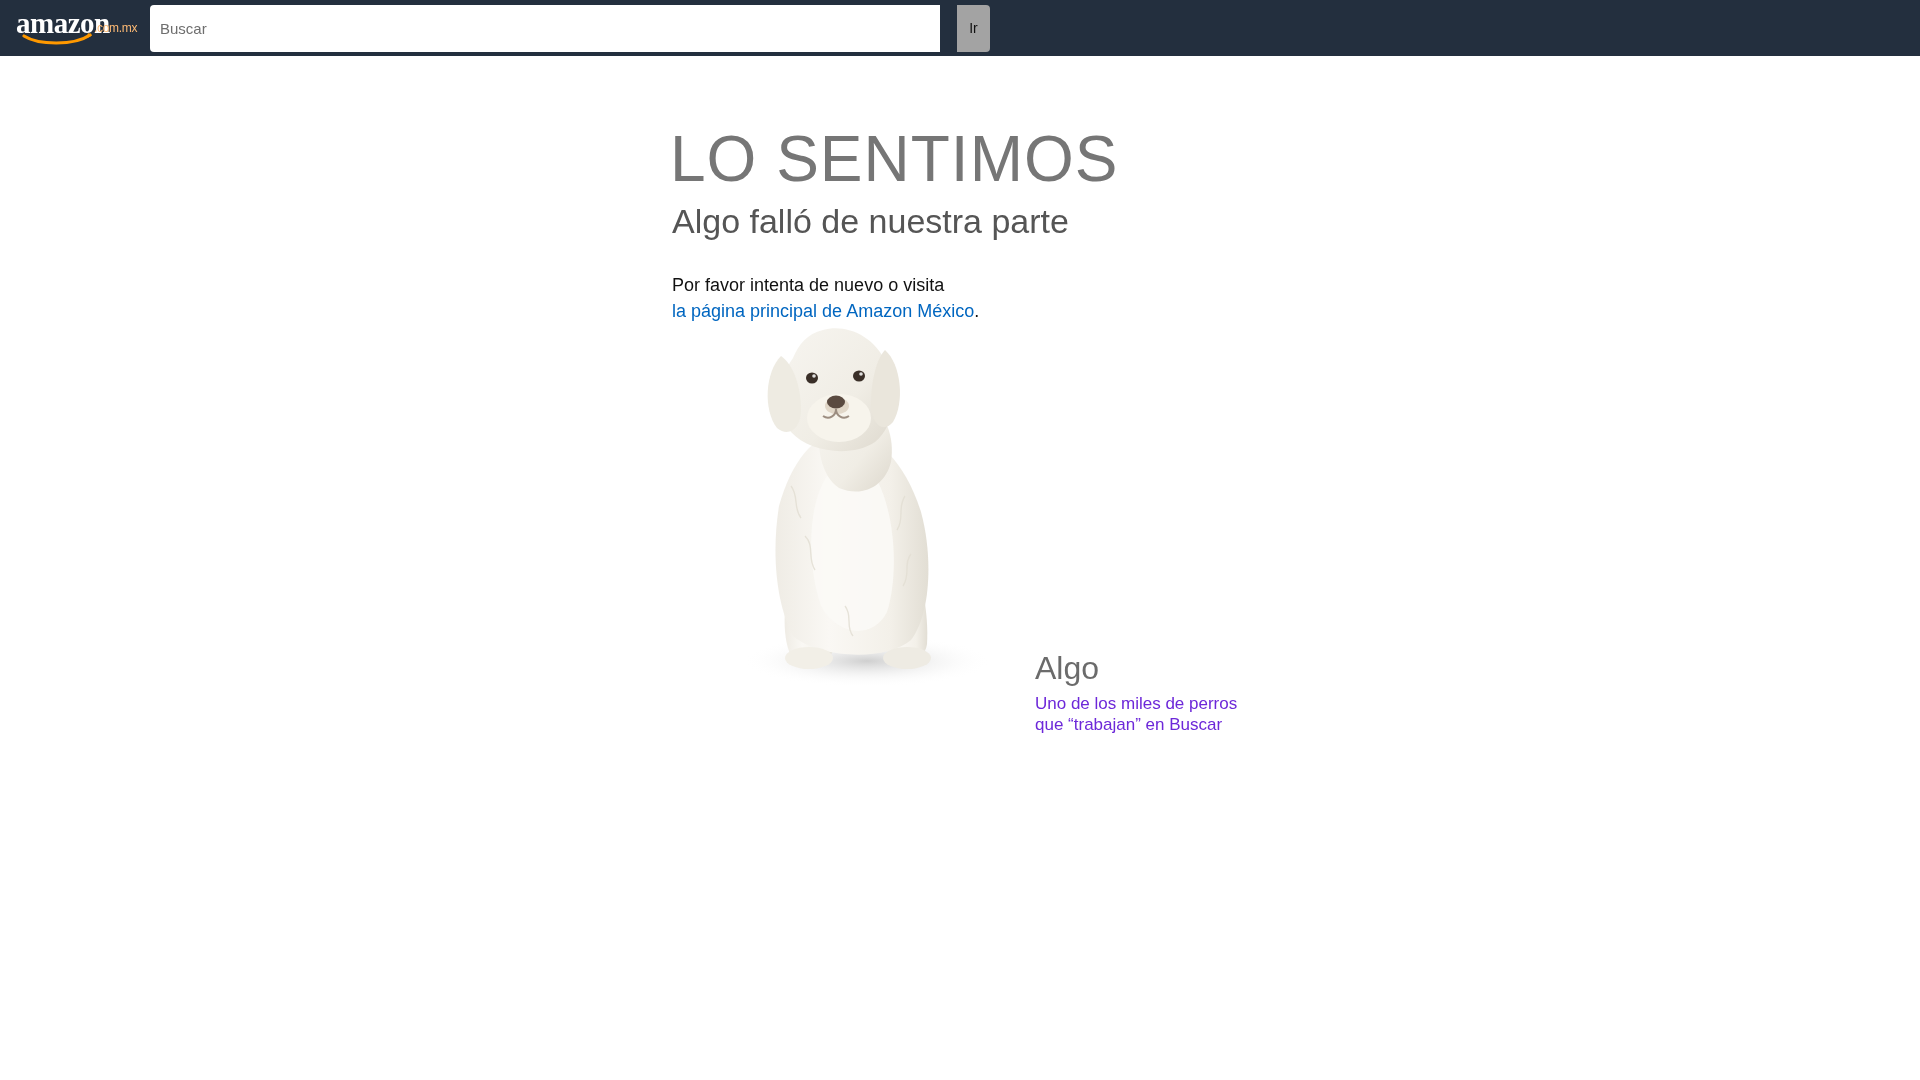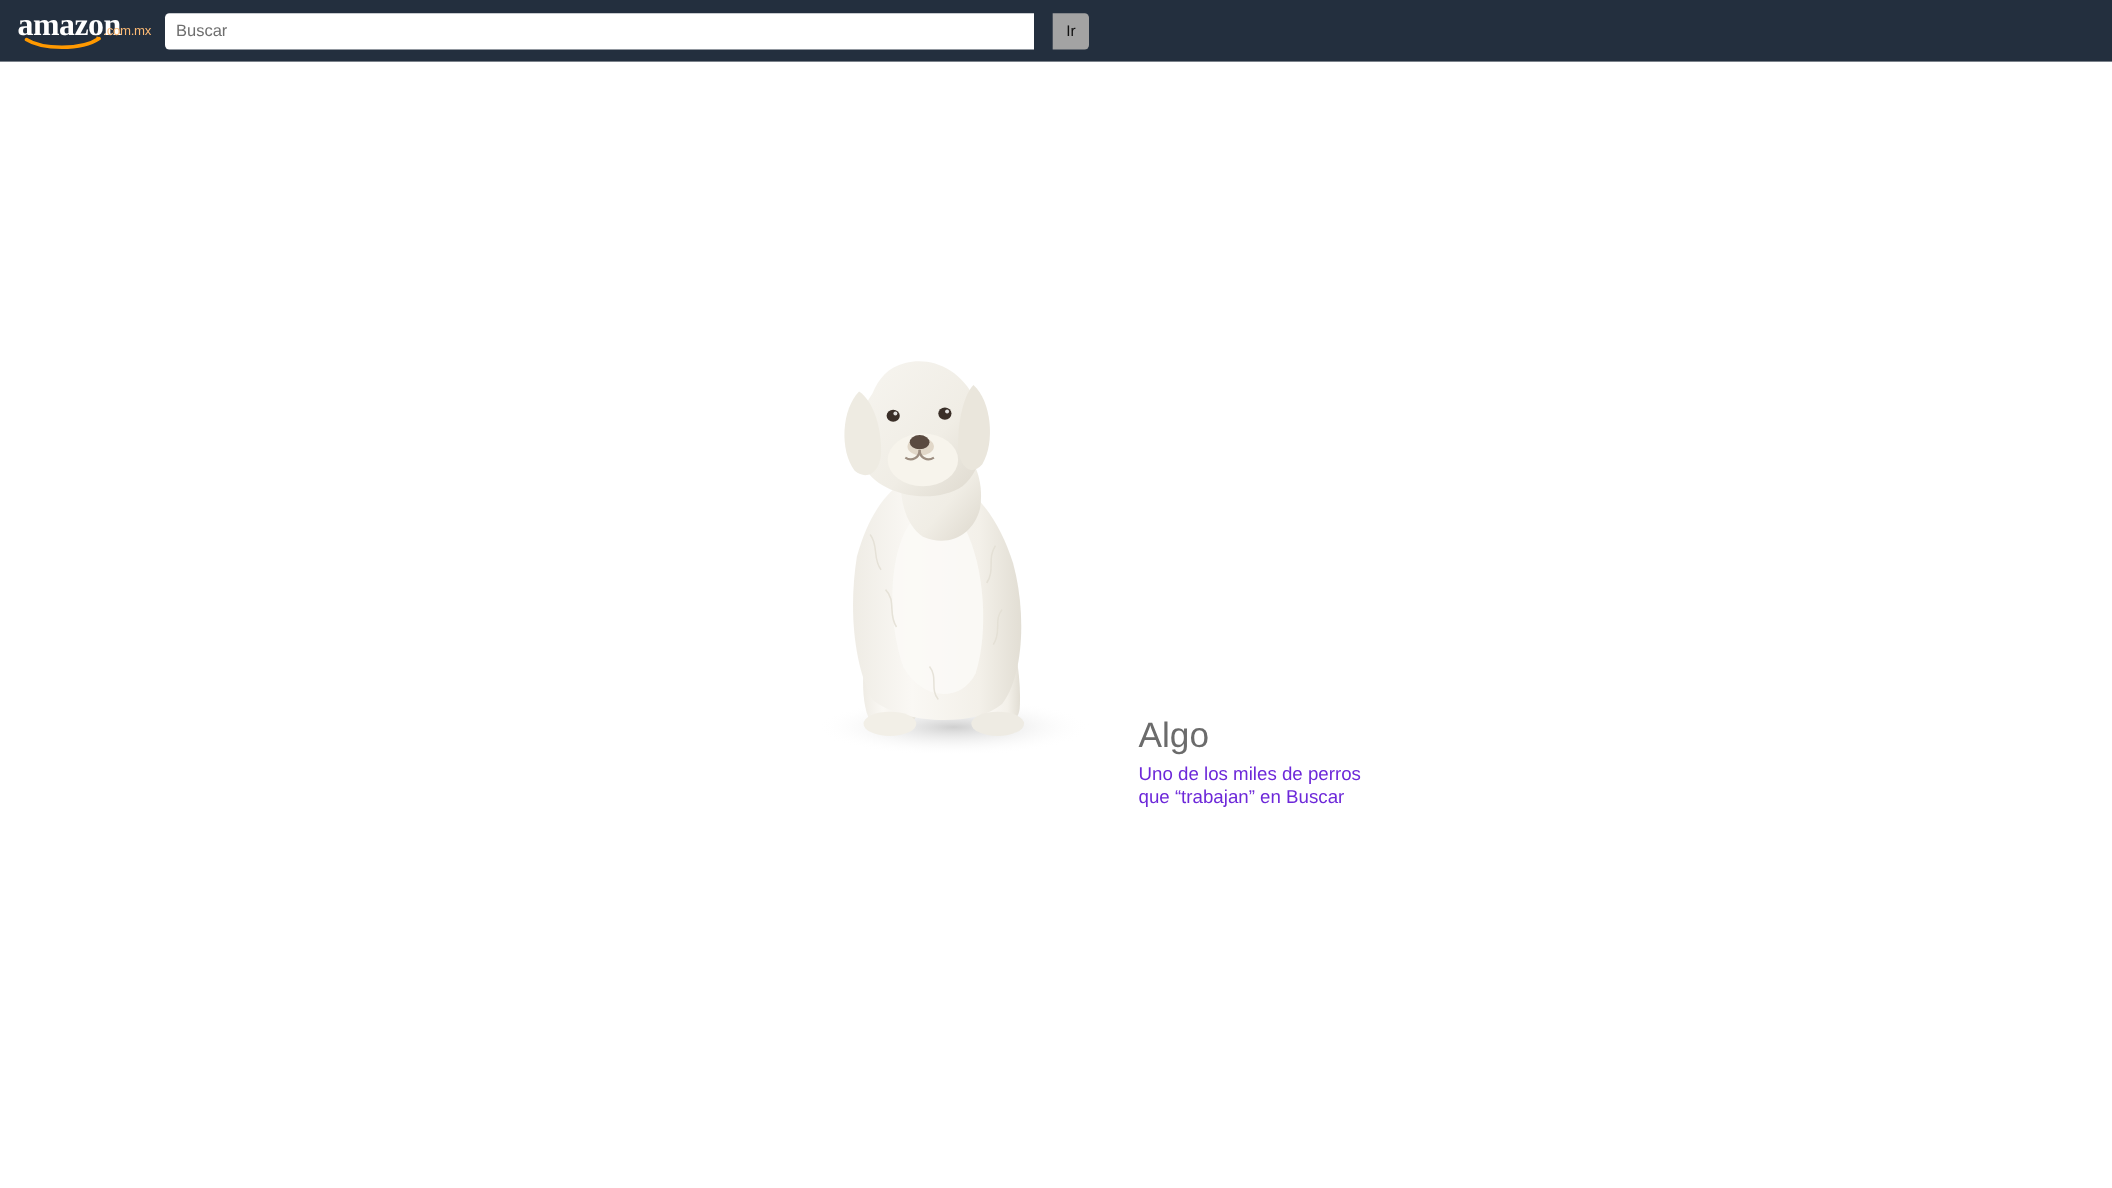--- a/index.html
+++ b/index.html
@@ -54,21 +54,21 @@
     position: absolute;
     left: 6px;
     top: 23px;
     width: 72px;
     height: 14px;
   }
 
   .search-wrap {
     display: flex;
     align-items: stretch;
-    height: 33px;
+    height: 47px;
     width: 840px;
     gap: 17px;
   }
   .search-input {
     flex: 1 1 auto;
     border: none;
     outline: none;
     font-size: 15px;
     font-family: "Liberation Sans", sans-serif;
     padding: 0 10px;
@@ -178,20 +178,28 @@
   </a>
 
   <div class="search-wrap">
     <input class="search-input" type="text" placeholder="Buscar" style="">
     <button class="search-btn">Ir</button>
   </div>
 </div>
 
 <div class="content">
 
+  <div class="err-block">
+    <h1 class="err-title">LO SENTIMOS</h1>
+    <h2 class="err-sub">Algo falló de nuestra parte</h2>
+    <p class="err-para">
+      <span>Por favor intenta de nuevo o visita</span><br>
+      <a class="err-link" href="#">la página principal de Amazon México</a><span class="err-period">.</span>
+    </p>
+  </div>
 
   <div class="dog-area">
     <svg class="dog-svg" width="260" height="480" viewBox="0 0 260 480">
       <defs>
         <radialGradient id="shadow" cx="50%" cy="50%" r="50%">
           <stop offset="0%" stop-color="#bfbfbf" stop-opacity="0.75"></stop>
           <stop offset="100%" stop-color="#ffffff" stop-opacity="0"></stop>
         </radialGradient>
         <linearGradient id="furBody" x1="0" y1="0" x2="1" y2="0">
           <stop offset="0%" stop-color="#efece5"></stop>

